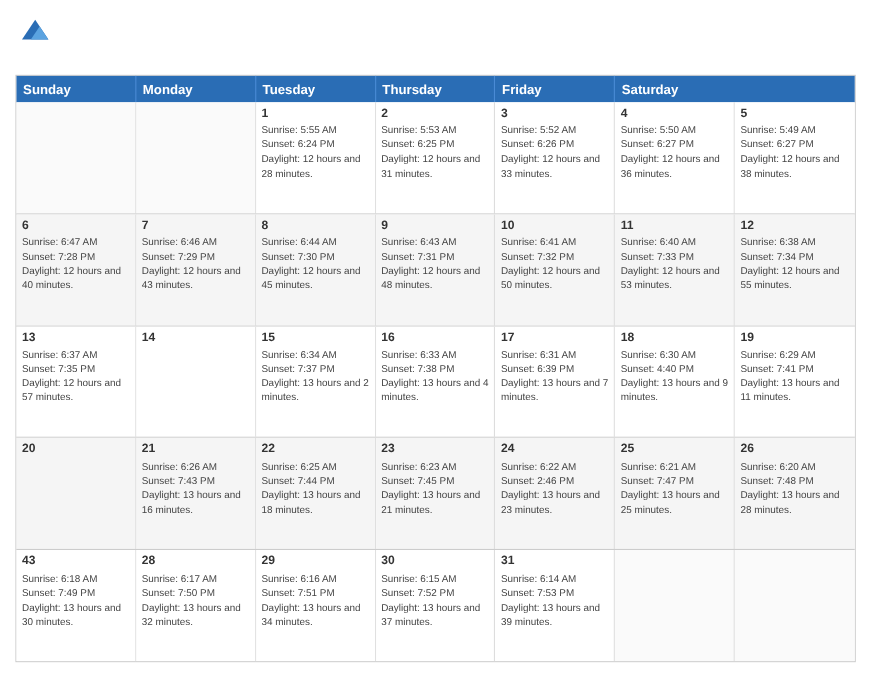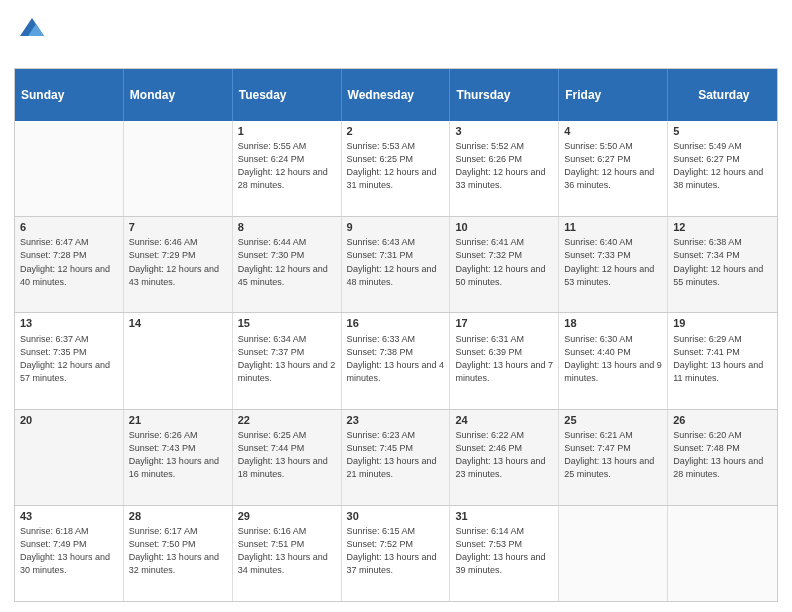--- a/index.html
+++ b/index.html
@@ -65,27 +65,26 @@
     }
     .cal-header {
       display: grid;
       grid-template-columns: repeat(7, 1fr);
       background: #2a6db5;
     }
     .cal-header-cell {
       color: #fff;
       font-size: 12px;
       font-weight: bold;
-      padding: 19px 6px;
+      padding: 5px 6px;
       text-align: left;
       border-right: 1px solid #4a8bd5;
     }
     .cal-header-cell:last-child {
       border-right: none;
-      margin-left: 24px;
     }
     .cal-body {
       flex: 1;
       display: flex;
       flex-direction: column;
     }
     .cal-row {
       flex: 1;
       display: grid;
       grid-template-columns: repeat(7, 1fr);
@@ -145,21 +144,20 @@
       <div class="main-title"></div>
       <div class="subtitle"></div>
     </div>
   </div>
 
   <div class="calendar">
     <div class="cal-header">
     <div class="cal-header-cell">Sunday</div>
         <div class="cal-header-cell">Monday</div>
         <div class="cal-header-cell">Tuesday</div>
-        <div class="cal-header-cell">Wednesday</div>
         <div class="cal-header-cell">Thursday</div>
         <div class="cal-header-cell">Friday</div>
         <div class="cal-header-cell">Saturday</div>
       </div>
     <div class="cal-body">
     <div class="cal-row">
           <div class="cal-cell empty"></div>
           <div class="cal-cell empty"></div>
           <div class="cal-cell">
             <span class="day-num">1</span>

